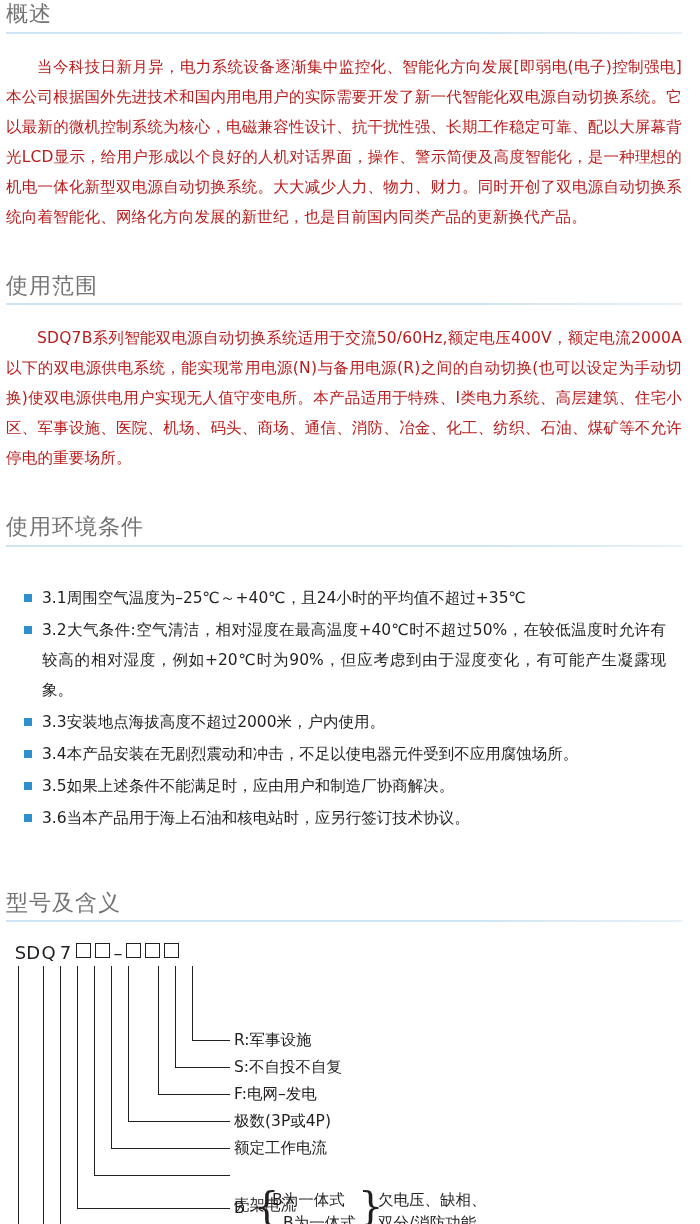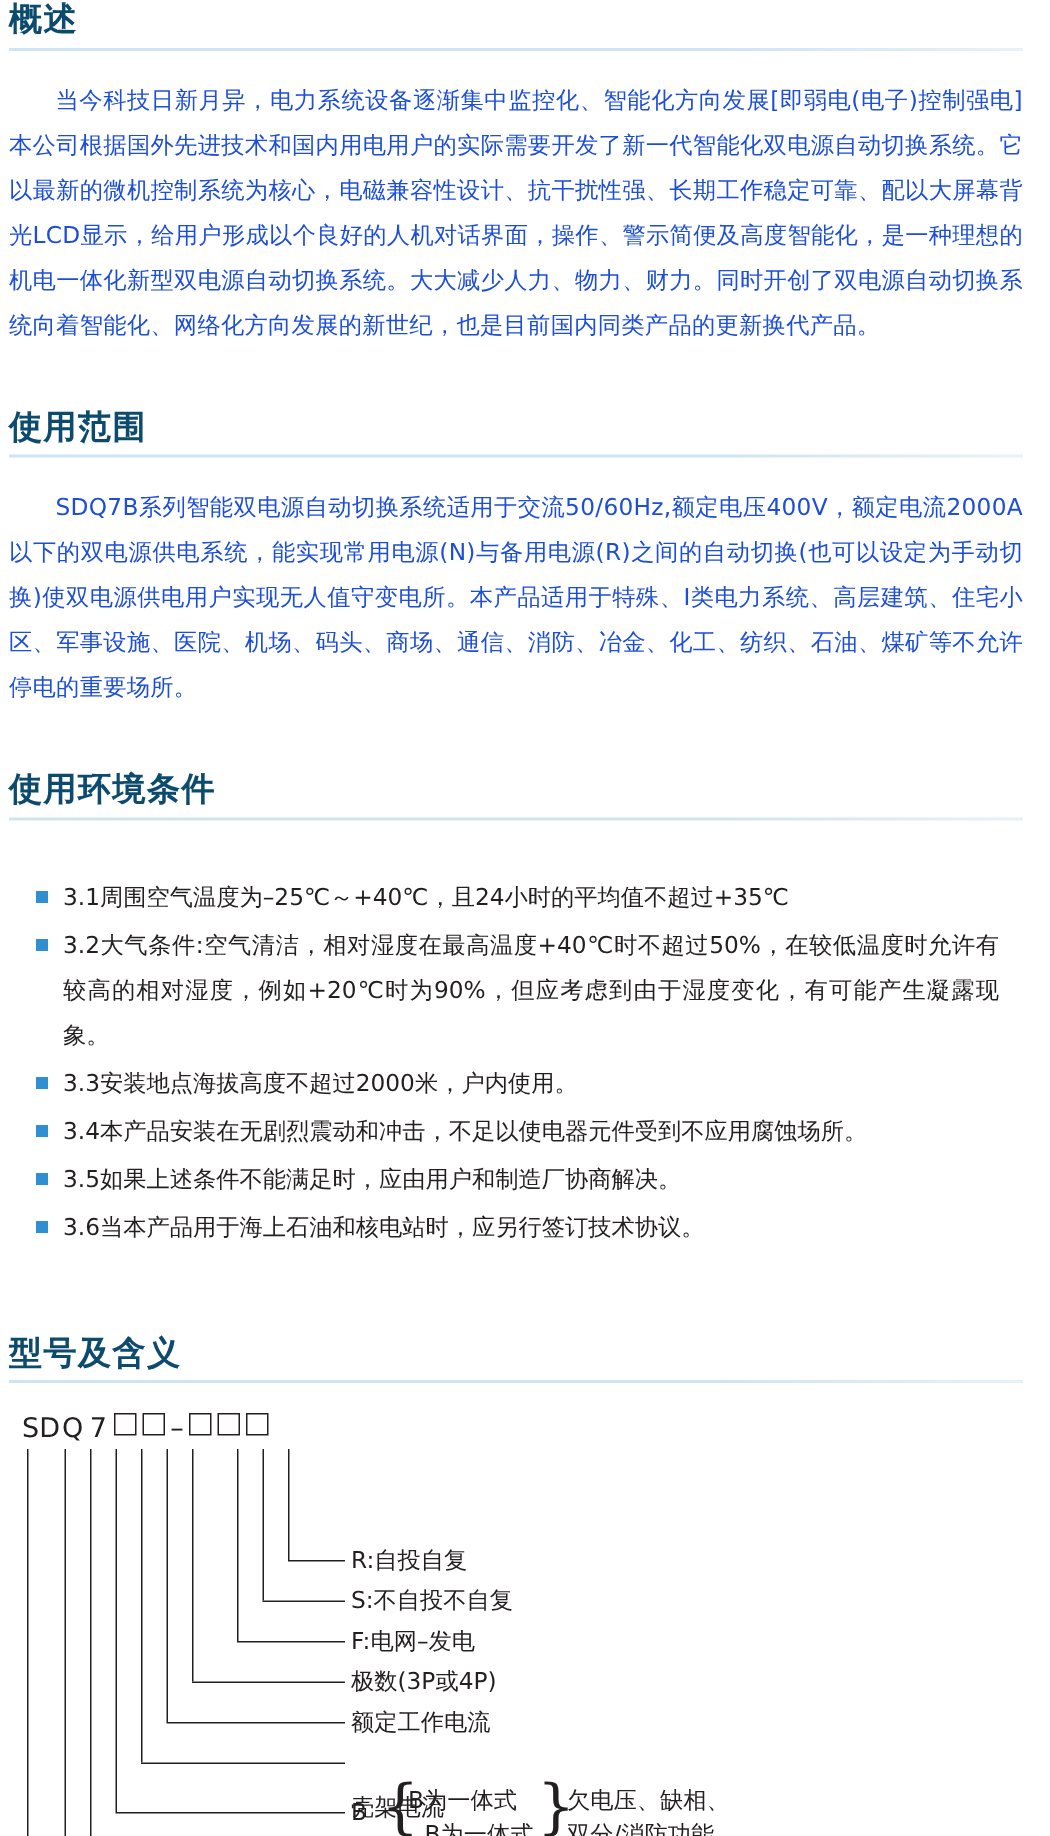--- a/index.html
+++ b/index.html
@@ -22,43 +22,43 @@
     box-sizing: border-box;
   }
 
   
   .section {
     margin: 0;
   }
   .sec-head {
     position: relative;
     font-size: 22px;
-    font-weight: bold;
-    color: #0c4a6e;
+    font-weight: normal;
+    color: #737373;
     letter-spacing: 1px;
     padding: 0 0 6px 0;
     margin: 0 0 4px 0;
     line-height: 1.25;
   }
   .sec-head .rule {
     display: block;
     height: 2px;
     width: 100%;
     background: linear-gradient(to right, #cfe4f3 0%, #cfe4f3 70%, #e8f1f8 100%);
     margin-top: 4px;
   }
 
   
   p.body {
     font-size: 15.5px;
     line-height: 30px;
     margin: 0;
     text-align: justify;
     text-justify: inter-ideograph;
-    color: #1d4ed8;
+    color: #b91c1c;
     letter-spacing: 0.2px;
   }
   p.body.indent { text-indent: 2em; }
 
   
   ul.bullets {
     list-style: none;
     margin: 16px;
     padding: 0;
   }
@@ -186,21 +186,21 @@
     </div>
 
     <div class="model">
 
       <div class="code-row">
         <span class="sd">SD</span><span class="ch">Q</span><span class="ch">7</span><span class="box"></span><span class="box"></span><span class="dash">–</span><span class="box"></span><span class="box"></span><span class="box"></span>
       </div>
 
       <div class="vline" style="left:186px; top:24px; height:74px;"></div>
       <div class="hline" style="left:186px; top:98px; width:38px;"></div>
-      <div class="lbl" style="left:228px; top:89px;">R:自投自复</div>
+      <div class="lbl" style="left:228px; top:89px;">R:军事设施</div>
 
       <div class="vline" style="left:169px; top:24px; height:101px;"></div>
       <div class="hline" style="left:169px; top:125px; width:55px;"></div>
       <div class="lbl" style="left:228px; top:116px;">S:不自投不自复</div>
 
       <div class="vline" style="left:152px; top:24px; height:128px;"></div>
       <div class="hline" style="left:152px; top:152px; width:72px;"></div>
       <div class="lbl" style="left:228px; top:143px;">F:电网–发电</div>
 
       <div class="vline" style="left:122px; top:24px; height:155px;"></div>

